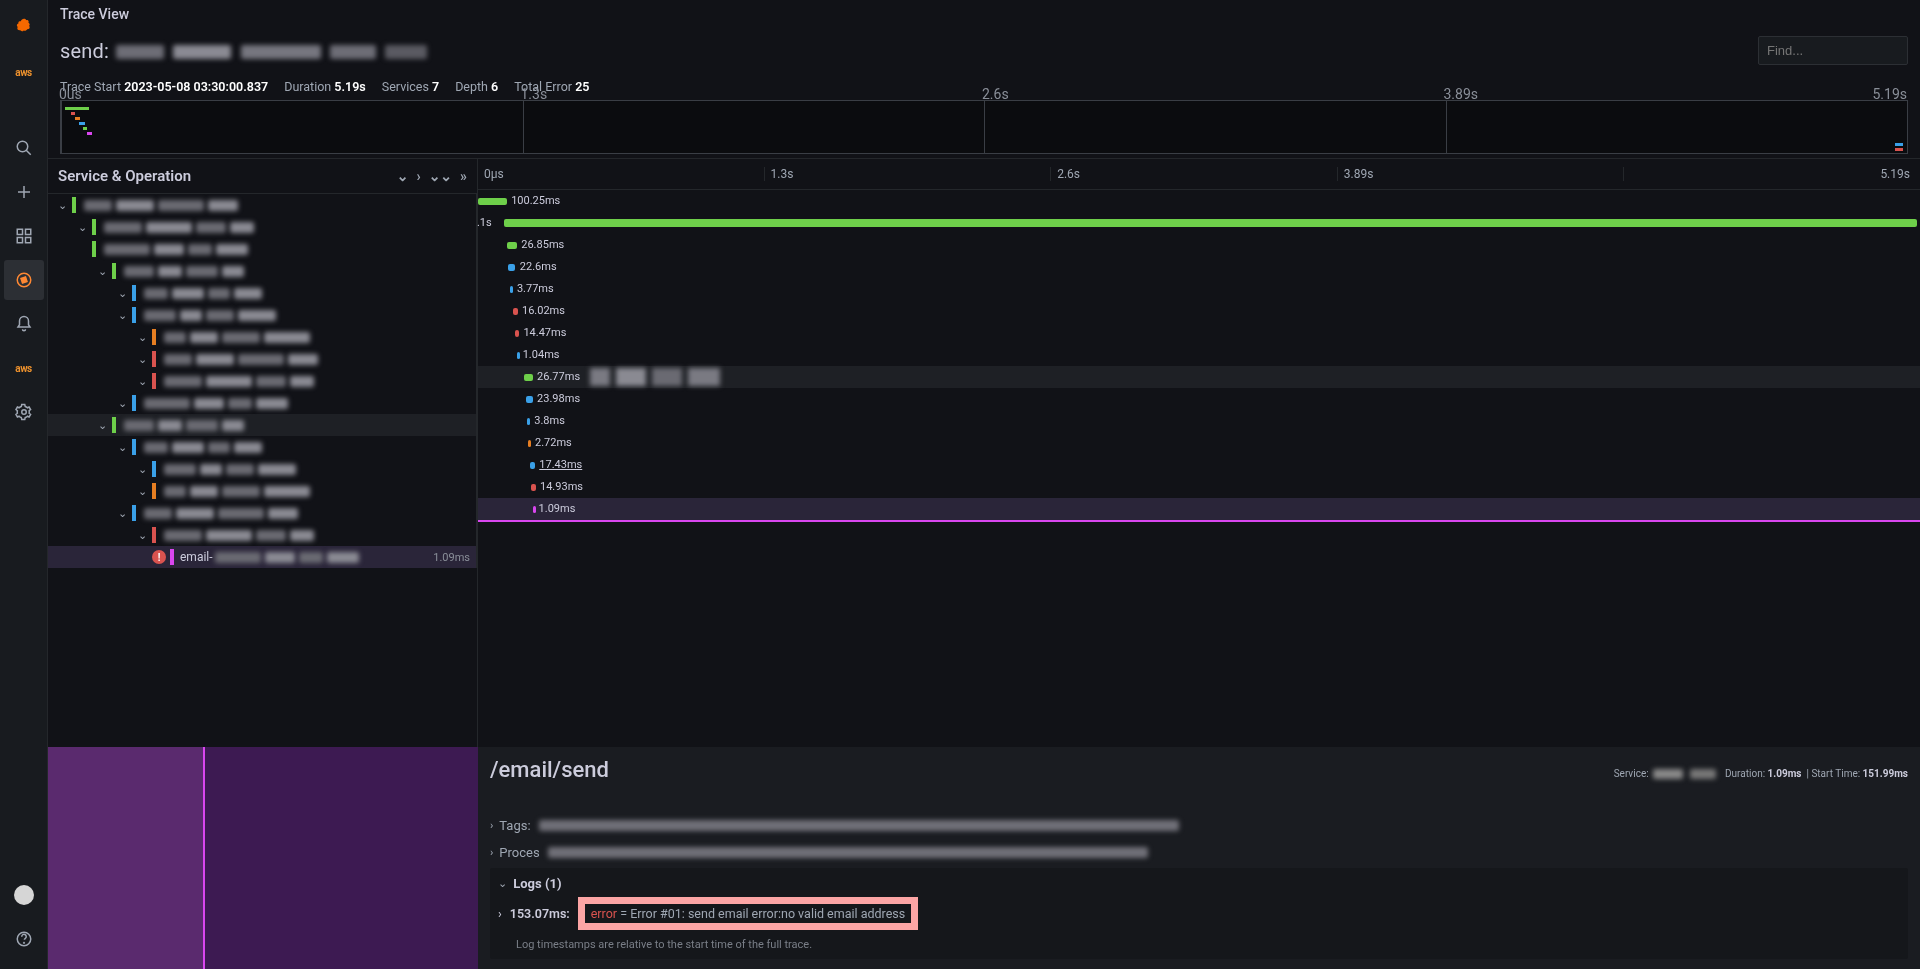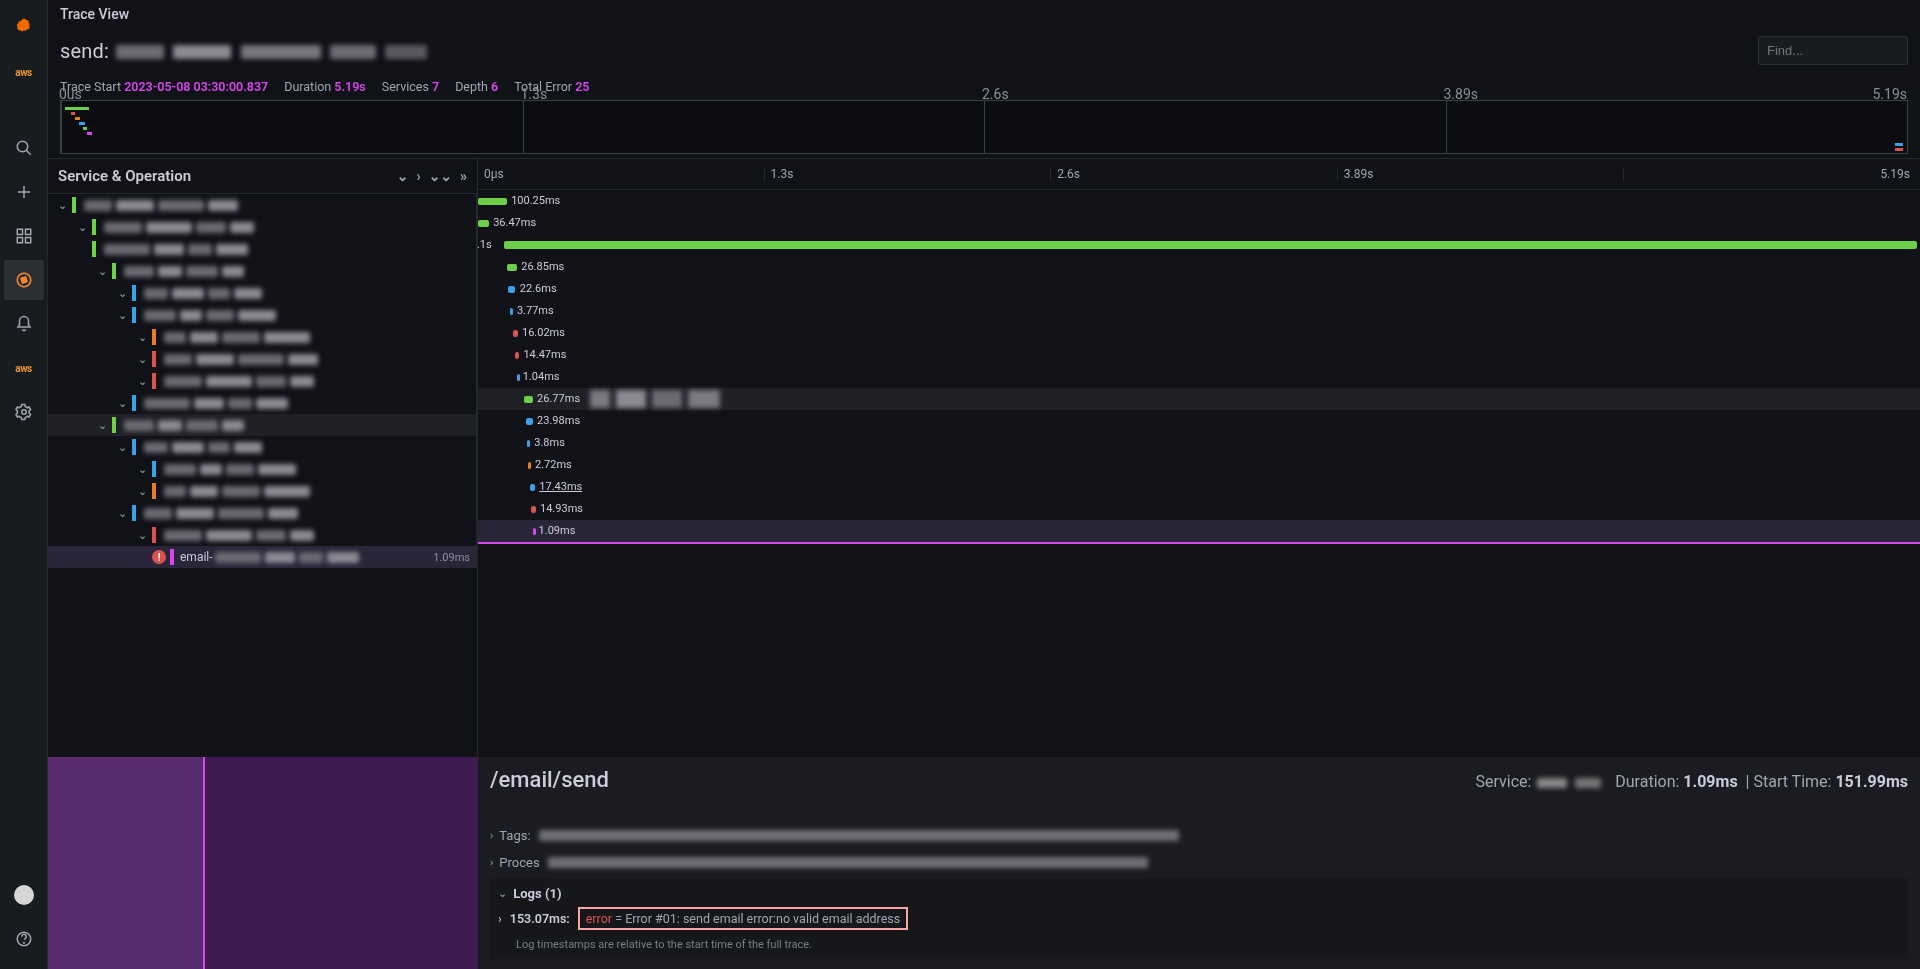--- a/index.html
+++ b/index.html
@@ -38,21 +38,21 @@
 .title-text { font-size: 20px; color: #ccccdc; letter-spacing: .2px; }
 .redact { display:inline-block; height:14px; vertical-align:middle; margin:0 2px; border-radius:2px; filter:blur(2.5px); }
 .find-input {
   width: 150px; background: #181b1f; border: 1px solid #2c2f34;
   color: #ccc; padding: 6px 8px; font-size: 13px; border-radius: 2px;
 }
 .meta-row {
   display: flex; gap: 16px; padding: 0 12px 6px 12px;
   font-size: 12.5px; color: #9fa7b3;
 }
-.meta-row b { color: #d946ef; font-weight: 600; }
+.meta-row b { color: #ffffff; font-weight: 600; }
 .minimap {
   margin: 0 12px 4px 12px; height: 54px; position: relative;
   border: 1px solid #3a3e45; background: #0b0c0f;
 }
 .minimap-tick { position:absolute; top:0; bottom:0; width:1px; background:#3a3e45; }
 .minimap-label { position:absolute; top:-15px; font-size:14px; color:#8a8f99; transform: translateX(-2px); }
 .content { display: flex; flex: 1; overflow: hidden; }
 .left-col { width: 430px; display:flex; flex-direction:column; border-right:1px solid #24272b; }
 .so-header {
   display:flex; align-items:center; justify-content:space-between;
@@ -84,31 +84,31 @@
 .span-right { flex:1; position:relative; height:100%; }
 .span-bar { position:absolute; height:7px; top:8px; border-radius:2px; }
 .span-bar-label { position:absolute; top:4px; font-size:11px; color:#ccccdc; }
 .span-redact { position:absolute; top:2px; height:18px; filter:blur(2.5px); }
 .detail-panel { border-top:2px solid #d946ef; display:flex; }
 .detail-left { width:430px; background:#5a2a6e; }
 .detail-left-inner { height:100%; margin-left:155px; background:#3d1a52; border-left:2px solid #d946ef; }
 .detail-right { flex:1; background:#1a1c21; padding:10px 12px 10px 12px; color:#ccccdc; font-size:13px; }
 .detail-title-row { display:flex; align-items:baseline; justify-content:space-between; }
 .detail-title { font-size:22px; font-weight:500; }
-.detail-meta { font-size:16px; color:#9fa7b3;text-align:right; }
+.detail-meta { font-size:10px; color:#9fa7b3;text-align:right; }
 .detail-meta b { color:#ccccdc; }
 .kv-row { display:flex; align-items:center; gap:6px; padding:6px 0; font-size:13px; color:#9fa7b3; }
 .kv-row .chev2 { font-size:11px; cursor:pointer; color:#9fa7b3; }
 .kv-row b { color:#ccccdc; }
 .logs-box { background:#15171b; padding:6px 8px; margin-top:2px; border-radius:2px; }
 .log-line { display:flex; align-items:center; gap:8px; padding:4px 0; font-size:12.5px; }
 .log-ts { font-weight:600; color:#ccccdc; }
 .log-msg { color:#9fa7b3; }
 .error-red { color:#d9534f; }
-.red-border { border:2px solid #fca5a5; padding:2px 6px; display:inline-block; }
+.red-border { border:7px solid #fca5a5; padding:2px 6px; display:inline-block; }
 .log-hint { font-size:11px; color:#7a7f88; padding:4px 0 2px 18px; }
 svg { display:block; }
 </style>
 </head>
 <body>
 
 <div class="app">
   <div class="sidebar">
     <div class="sidebar-item">
       <svg width="22" height="22" viewBox="0 0 24 24">
@@ -434,26 +434,20 @@
           </div>
         <div id="span-right-list">
             <div class="span-row">
               <div class="span-right">
                 <div class="span-bar" style="left: 0%; width: 2%; background: rgb(110, 207, 74);"></div>
                 <div class="span-bar-label" style="left: 2.3%; text-align: center;">100.25ms</div>
               </div>
             </div>
             <div class="span-row">
               <div class="span-right">
-                <div class="span-bar" style="left: 0%; width: 0.75%; background: rgb(110, 207, 74);"></div>
-                <div class="span-bar-label" style="left: 1.05%;">36.47ms</div>
-              </div>
-            </div>
-            <div class="span-row">
-              <div class="span-right">
                 <div class="span-bar" style="left: 1.8%; width: 98%; background: rgb(110, 207, 74); height: 8px; top: 7px;"></div>
                 <div class="span-bar-label" style="left: 0.2%; transform: translateX(-4px);">.1s</div>
               </div>
             </div>
             <div class="span-row">
               <div class="span-right">
                 <div class="span-bar" style="left: 2%; width: 0.7%; background: rgb(110, 207, 74);"></div>
                 <div class="span-bar-label" style="left: 3%;">26.85ms</div>
               </div>
             </div>

